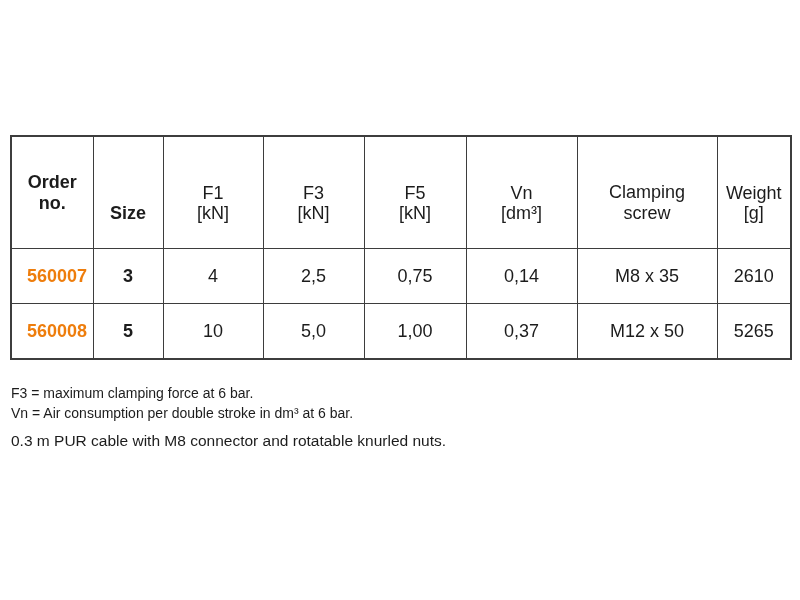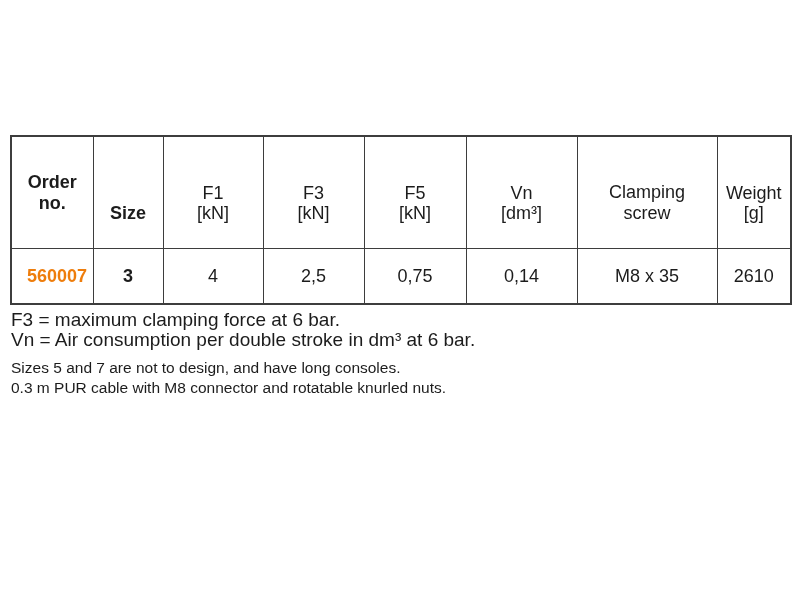--- a/index.html
+++ b/index.html
@@ -71,23 +71,23 @@
 
   tbody td { height: 24px; line-height: 24px; margin-top: 34px; }
   td.order {
     color: #ee7d0c;
     font-weight: bold;
   }
   td.size { font-weight: bold; }
 
   
   .footnotes {
-    margin-top: 5px;
+    margin-top: 23px;
     margin-left: 1px;
-    font-size: 19px;
+    font-size: 14px;
     line-height: 20px;
   }
   .note-heading {
     margin-top: 14px;
     margin-left: 1px;
     font-size: 24px;
     font-weight: bold;
     line-height: 28px;
   }
   .note-lines {
@@ -168,27 +168,36 @@
       <tr>
         <td class="order">560007</td>
         <td class="size">3</td>
         <td>4</td>
         <td>2,5</td>
         <td>0,75</td>
         <td>0,14</td>
         <td>M8 x 35</td>
         <td>2610</td>
       </tr>
+      <tr>
+        <td class="order">560008</td>
+        <td class="size">5</td>
+        <td>10</td>
+        <td>5,0</td>
+        <td>1,00</td>
+        <td>0,37</td>
+        <td>M12 x 50</td>
+        <td>5265</td>
+      </tr>
     </tbody>
   </table>
 
   <div class="footnotes">
     <div>F3 = maximum clamping force at 6 bar.</div>
     <div>Vn = Air consumption per double stroke in dm³ at 6 bar.</div>
   </div>
 
 
   <div class="note-lines">
-    <div>Sizes 5 and 7 are not to design, and have long consoles.</div>
     <div>0.3 m PUR cable with M8 connector and rotatable knurled nuts.</div>
   </div>
 
 </div>
 
 </body></html>

